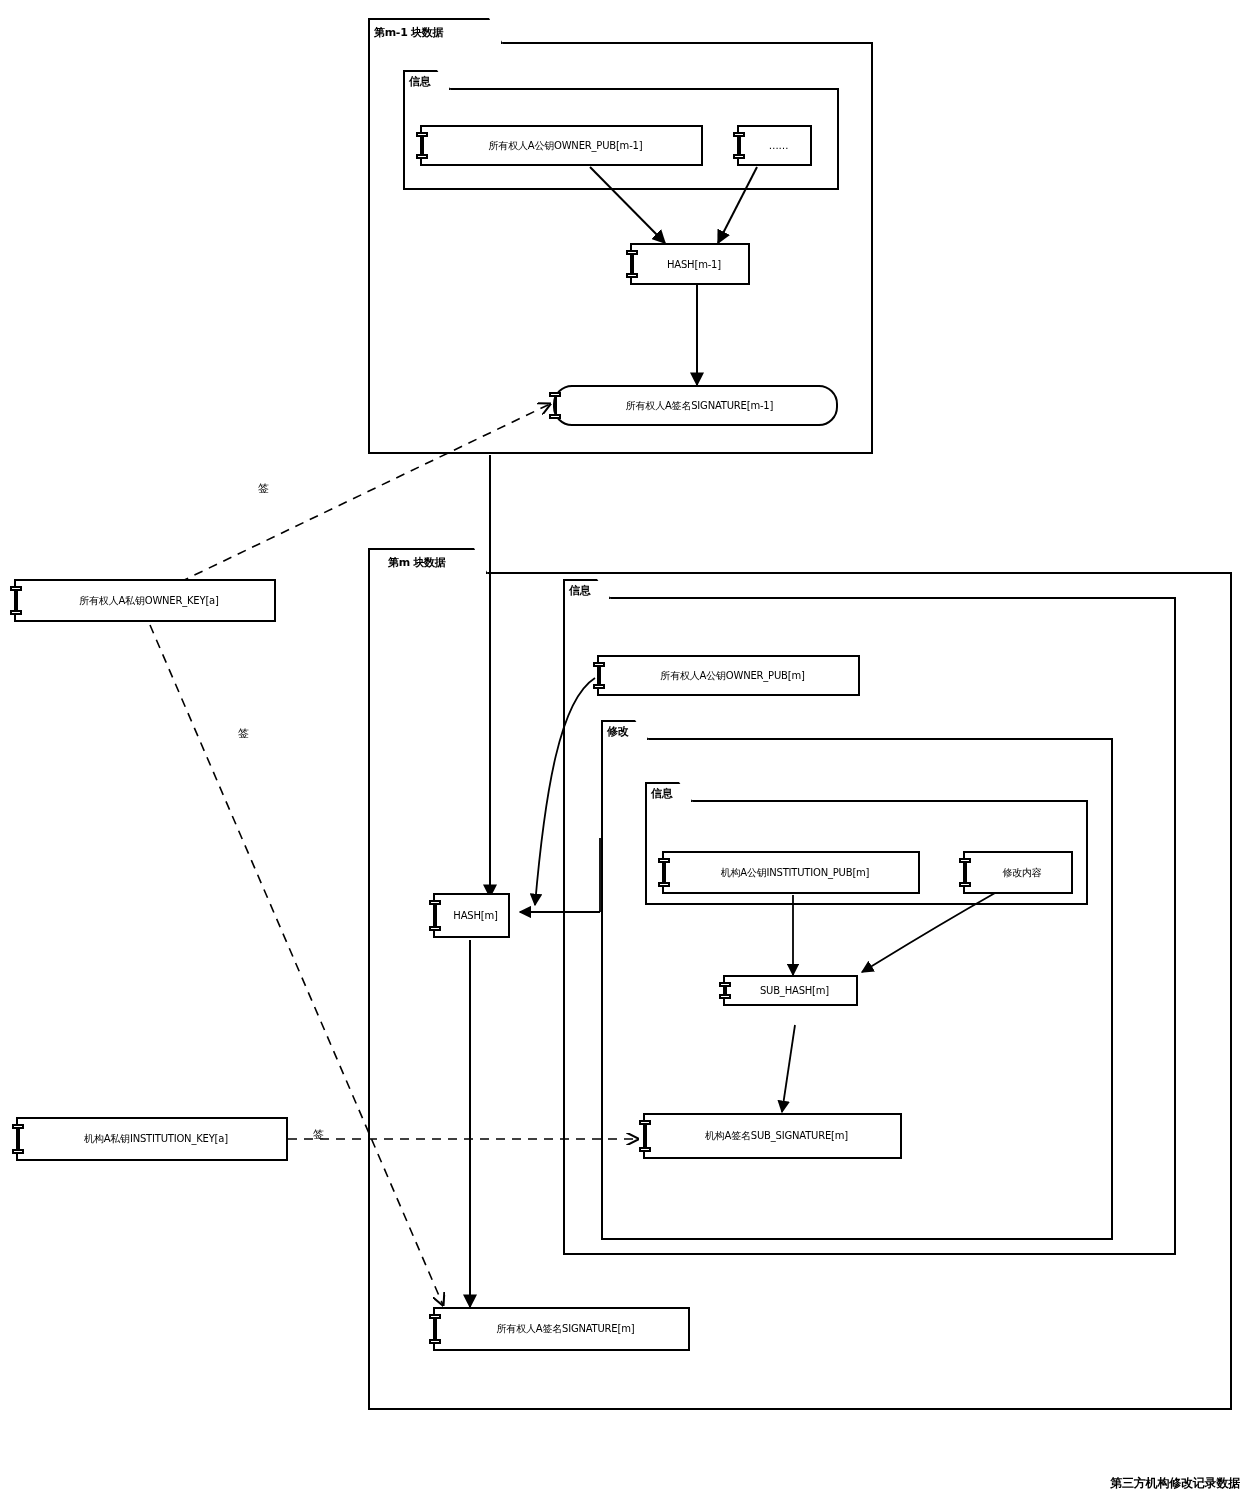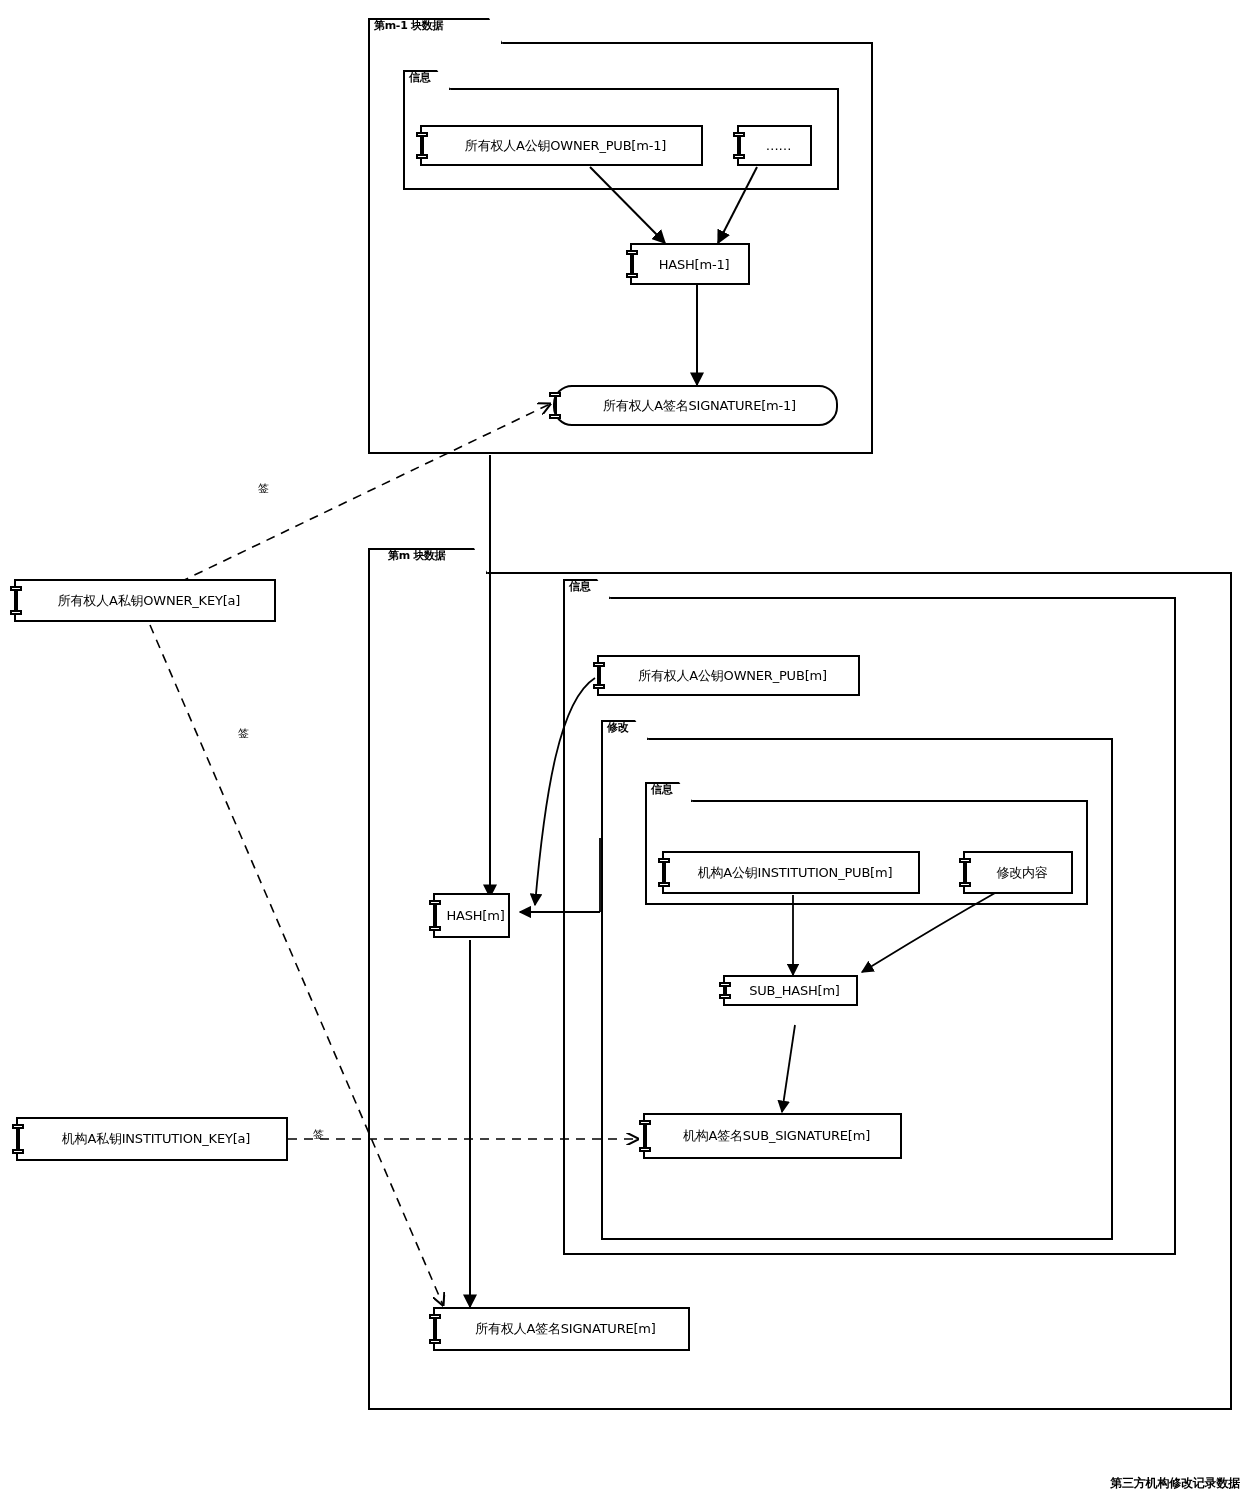--- a/index.html
+++ b/index.html
@@ -27,41 +27,41 @@
   .pkg-tab {
     position: absolute;
     box-sizing: border-box;
     border: 2px solid #000;
     border-bottom: none;
     background: #fff;
     font-size: 11px;
     line-height: 1;
     color: #000;
     display: flex;
-    align-items: flex-start;
+    align-items: center;
     padding-left: 4px;
     font-weight: bold;
     white-space: nowrap;
     letter-spacing: -0.3px;
   }
   .pkg-tab.slant {
     
     clip-path: polygon(0 0, calc(100% - 14px) 0, 100% 100%, 0 100%);
     padding-right: 16px;
   }
   
   .node {
     position: absolute;
     box-sizing: border-box;
     border: 2px solid #000;
     background: #fff;
     display: flex;
     align-items: center;
     justify-content: center;
-    font-size: 13px;
+    font-size: 10px;
     color: #000;
     white-space: nowrap;
     letter-spacing: -0.2px;
     z-index: 5;
   }
   .node .lbl { padding: 0 6px 0 14px; }
   
   .node::before,
   .node::after {
     content: "";

